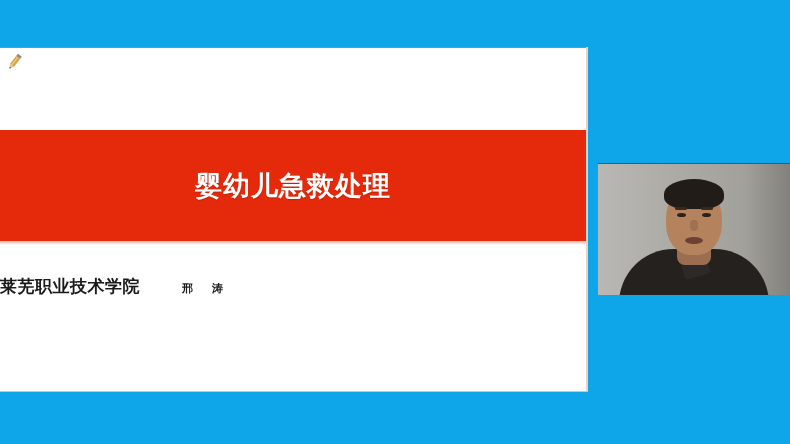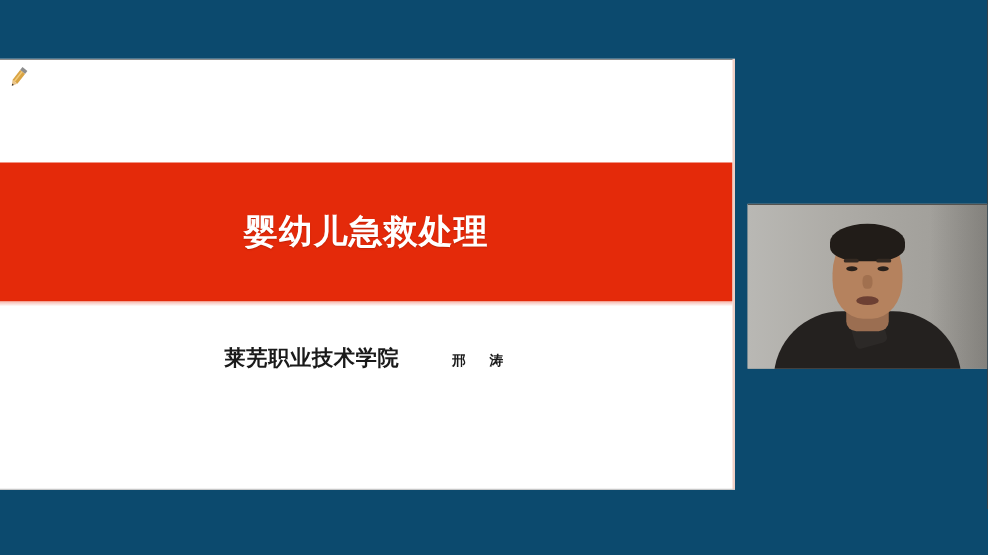--- a/index.html
+++ b/index.html
@@ -7,21 +7,21 @@
     padding: 0;
     background: #000;
   }
   body {
     font-family: "Liberation Sans", sans-serif;
   }
   #screen {
     position: relative;
     width: 790px;
     height: 444px;
-    background: #0c4a6e;
+    background: #0ea5e9;
     overflow: hidden;
   }
 
   
   #slide {
     position: absolute;
     left: 0px;
     top: 47px;
     width: 588px;
     height: 345px;
@@ -91,21 +91,20 @@
   }
 
   
   #subtitle-row {
     position: absolute;
     left: 0px;
     top: 228px;
     width: 586px;
     display: flex;
     align-items: baseline;
-    justify-content: center;
   }
   #subtitle-org {
     color: #1a1a1a;
     font-size: 17px;
     font-weight: bold;
     letter-spacing: 0.5px;
     font-family: "DejaVu Sans", "Liberation Sans", sans-serif;
   }
   #subtitle-gap {
     display: inline-block;

